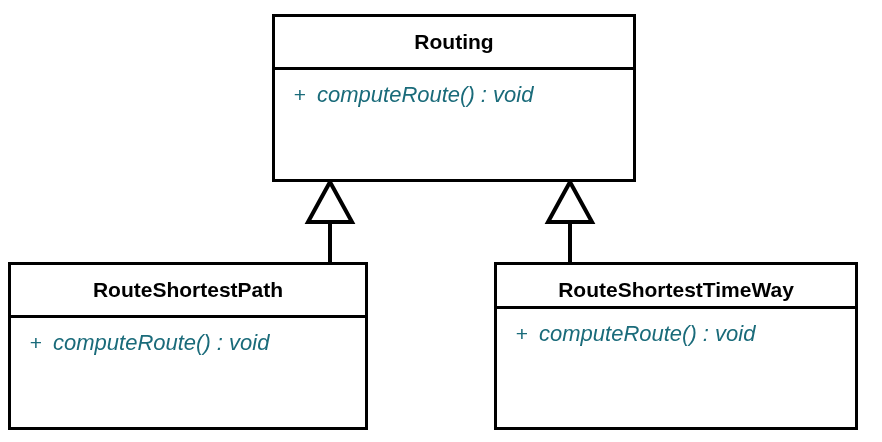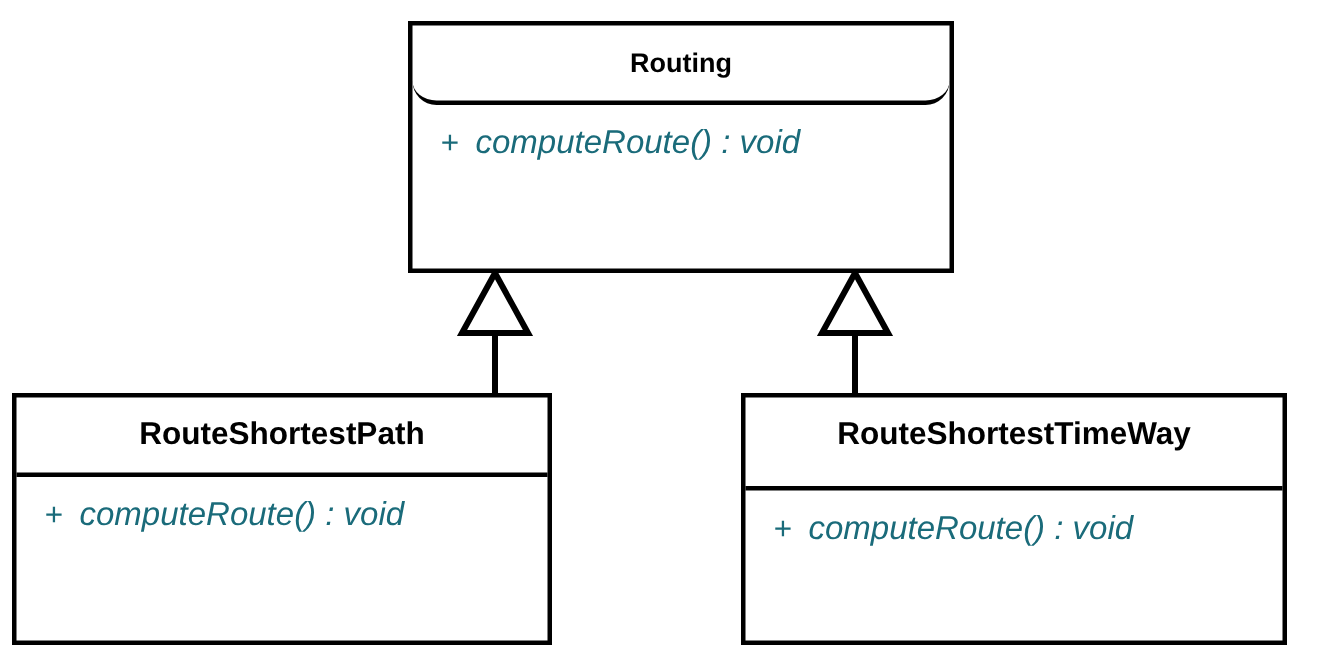--- a/index.html
+++ b/index.html
@@ -61,22 +61,21 @@
   
   #class-routing {
     left: 272px;
     top: 14px;
     width: 364px;
     height: 168px;
   }
   #class-routing .uml-class-name {
     height: 53px;
     line-height: 50px;
-    font-size: 18px;
-    border-radius: 16px;
+    font-size: 21px;
   }
   #class-routing .uml-member {
     font-size: 22px;
     line-height: 30px;
   }
   #class-routing .uml-visibility {
     width: 34px;
     margin-left: 8px;
     font-size: 21px;
   }
@@ -104,21 +103,21 @@
   }
 
   
   #class-routeshortesttimeway {
     left: 494px;
     top: 262px;
     width: 364px;
     height: 168px;
   }
   #class-routeshortesttimeway .uml-class-name {
-    height: 62px;
+    height: 44px;
     line-height: 50px;
     font-size: 21px;
   }
   #class-routeshortesttimeway .uml-member {
     font-size: 22px;
     line-height: 30px;
   }
   #class-routeshortesttimeway .uml-visibility {
     width: 34px;
     margin-left: 8px;

